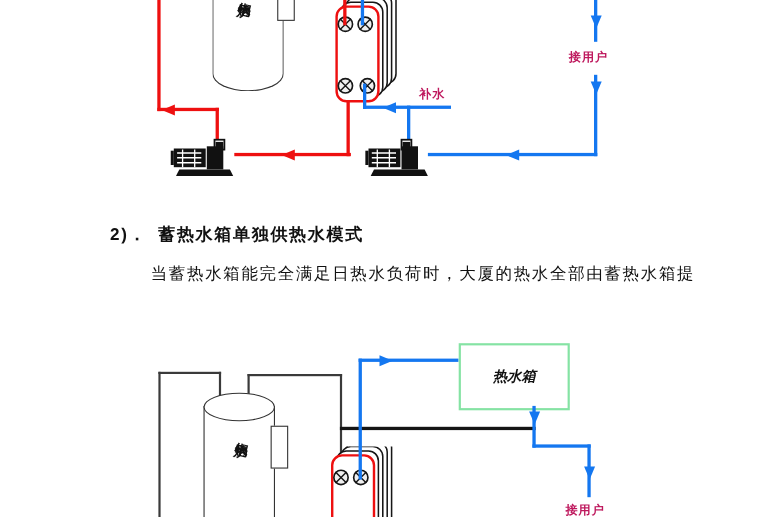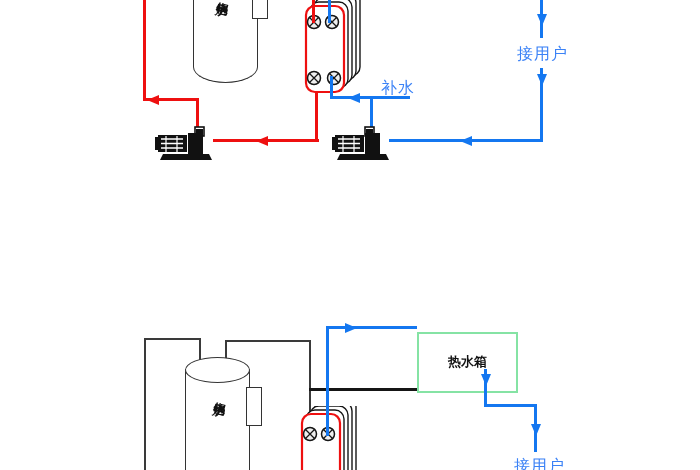--- a/index.html
+++ b/index.html
@@ -10,22 +10,22 @@
   .red{background:#ee1010;}
   .blue{background:#1477f0;}
   .thin{background:#3a3a3a;}
   .blk{background:#151515;}
   
   .arr{position:absolute;width:0;height:0;}
   .arr-l-red{border-top:5px solid transparent;border-bottom:5px solid transparent;border-right:12px solid #ee1010;}
   .arr-l-blue{border-top:5px solid transparent;border-bottom:5px solid transparent;border-right:12px solid #1477f0;}
   .arr-r-blue{border-top:5px solid transparent;border-bottom:5px solid transparent;border-left:12px solid #1477f0;}
   .arr-d-blue{border-left:5px solid transparent;border-right:5px solid transparent;border-top:12px solid #1477f0;}
-  .lbl{position:absolute;font-family:"Liberation Sans",sans-serif;font-weight:normal;
-       font-size:16px;color:#3b82f6;white-space:nowrap;letter-spacing:1px;}
+  .lbl{position:absolute;font-family:"Liberation Sans",sans-serif;font-weight:bold;
+       font-size:11px;color:#be185d;white-space:nowrap;letter-spacing:1px;}
   .vtext{position:absolute;writing-mode:vertical-lr;text-orientation:upright;
          font-family:"Liberation Sans",sans-serif;font-weight:bold;font-size:12px;
          letter-spacing:1px;color:#111;transform:rotate(14deg);}
   
   .cyl-top{position:absolute;border:1.6px solid #333;border-top:none;
            border-radius:0 0 50% 50% / 0 0 16px 16px;background:#fff;}
   .ellipse{position:absolute;border:1.6px solid #333;border-radius:50%;background:#fff;}
   .cyl-body{position:absolute;border-left:1.6px solid #333;border-right:1.6px solid #333;background:#fff;}
   .fitting{position:absolute;border:1.5px solid #333;background:#fff;}
   
@@ -114,20 +114,24 @@
         <path d="M6,14 28,14 M6,18.5 28,18.5 M6,23 28,23"></path>
         <path d="M11,11 11,27 M22,11 22,27" stroke-width="1.2"></path>
       </g>
       <rect x="0" y="12" width="3" height="13" fill="#111"></rect>
       <rect x="33" y="8" width="15" height="21" fill="#111"></rect>
       <rect x="34" y="4" width="7" height="7" fill="#111"></rect>
       <path d="M8,29 54,29 57,35 5,35 Z" fill="#111"></path>
     </svg>
   </div>
 
+  <div class="heading" style="left:100px;top:203px;">
+    <span>2)．</span><span style="margin-left:10px;">蓄热水箱单独供热水模式</span>
+  </div>
+  <div class="para" style="left:137px;top:240px;">当蓄热水箱能完全满足日热水负荷时，大厦的热水全部由蓄热水箱提</div>
 
   <div>
 
     <div class="pipe thin" style="left:144px;top:338px;width:2px;height:132px;"></div>
     <div class="pipe thin" style="left:144px;top:338px;width:57px;height:2px;"></div>
     <div class="pipe thin" style="left:199px;top:338px;width:2px;height:29px;"></div>
     <div class="pipe thin" style="left:225px;top:340px;width:2px;height:27px;"></div>
     <div class="pipe thin" style="left:225px;top:340px;width:86px;height:2px;"></div>
     <div class="pipe thin" style="left:309px;top:340px;width:2px;height:94px;"></div>
     <div class="pipe blk" style="left:309px;top:388px;width:178px;height:3px;"></div>
@@ -154,21 +158,21 @@
           <path d="M11,23 21,33 M21,23 11,33"></path>
             <path d="M29,23 39,33 M39,23 29,33"></path>
         </g>
       </g>
     </svg>
 
     <div class="pipe blue" style="left:326px;top:326px;width:3px;height:110px;"></div>
     <div class="pipe blue" style="left:326px;top:326px;width:91px;height:3px;"></div>
     <div class="arr arr-r-blue" style="left:345px;top:322.5px;"></div>
 
-    <div class="tankbox" style="left:417px;top:332px;width:97px;height:57px;">
+    <div class="tankbox" style="left:417px;top:312px;width:97px;height:57px;font-style:italic;">
       <div>热水箱</div>
     </div>
 
     <div class="pipe blue" style="left:484px;top:369px;width:3px;height:38px;"></div>
     <div class="arr arr-d-blue" style="left:480.5px;top:374px;"></div>
     <div class="pipe blue" style="left:484px;top:404px;width:53px;height:3px;"></div>
     <div class="pipe blue" style="left:534px;top:404px;width:3px;height:48px;"></div>
     <div class="arr arr-d-blue" style="left:530.5px;top:424px;"></div>
     <div class="lbl" style="left:514px;top:456px;">接用户</div>
   </div>

